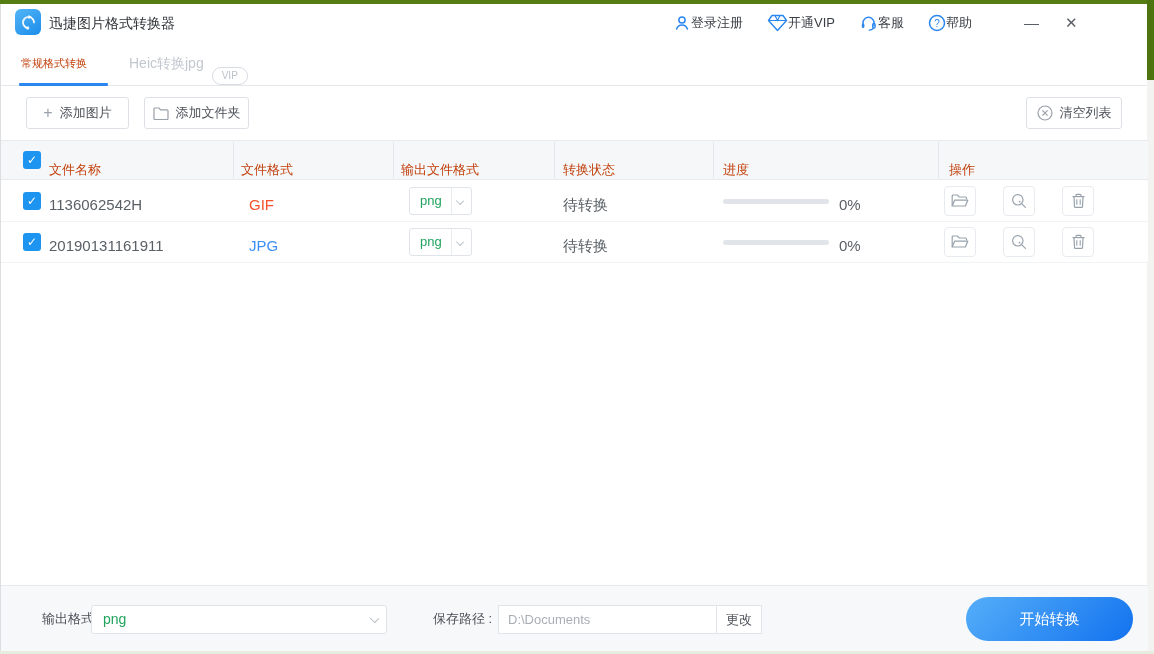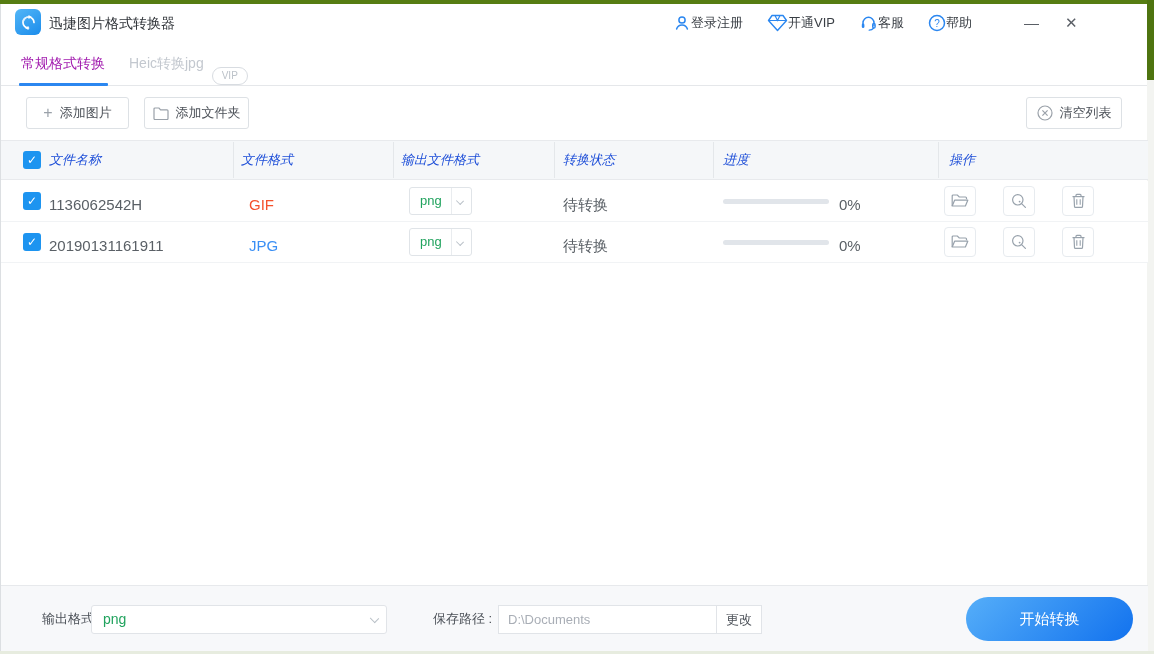--- a/index.html
+++ b/index.html
@@ -22,37 +22,37 @@
   .apptitle { position:absolute; left:48px; top:0; height:38px; line-height:38px; font-size:14px; color:#2f3338; }
   .tb-right { position:absolute; left:672px; top:0; height:38px; display:flex; align-items:center; }
   .tb-item { display:flex; align-items:center; gap:0; font-size:13px; color:#3a3f45; cursor:pointer; }
   .tb-item + .tb-item { margin-left:24px; }
   .winbtn { color:#5a5f66; font-size:16px; cursor:pointer; line-height:38px; }
   .winbtn.min { margin-left:52px; font-size:15px; letter-spacing:0; }
   .winbtn.close { margin-left:26px; font-size:15px; }
 
   
   .tabbar { position:absolute; left:0; top:38px; width:100%; height:44px; background:#fff; border-bottom:1px solid #e5e7ea; }
-  .tab-active { position:absolute; left:20px; top:0; height:43px; line-height:43px; font-size:14px; color:#a21caf; font-weight:500; cursor:pointer; }
+  .tab-active { position:absolute; left:20px; top:0; height:43px; line-height:43px; font-size:11px; color:#c2410c; font-weight:500; cursor:pointer; }
   .tab-underline { position:absolute; left:18px; top:41px; width:89px; height:3px; background:#2b87f0; border-radius:1px; }
   .tab-idle { position:absolute; left:128px; top:0; height:43px; line-height:43px; font-size:14px; color:#c3c8cf; cursor:pointer; display:flex; align-items:flex-end; gap:8px; }
   .vip-pill { display:inline-block; font-size:10px; color:#bcc2c9; border:1px solid #d8dce1; border-radius:10px; padding:2px 9px; line-height:12px; }
 
   
   .toolbar { position:absolute; left:0; top:82px; width:100%; height:54px; background:#fff; }
   .btn { position:absolute; top:11px; height:32px; background:#fff; border:1px solid #dde1e5; border-radius:3px;
          display:flex; align-items:center; justify-content:center; gap:7px; font-size:13px; color:#4c5158; cursor:pointer; }
   .btn-addimg { left:25px; width:103px; }
   .btn-addfolder { left:143px; width:105px; }
   .btn-clear { left:1025px; width:96px; }
   .plus-glyph { color:#9aa1a9; font-size:16px; font-weight:400; line-height:1; }
 
   
   .thead { position:absolute; left:0; top:136px; width:1147px; height:40px; background:#f5f7f9; border-top:1px solid #e8eaed; border-bottom:1px solid #e8eaed; }
-  .thead .cell { position:absolute; top:0; height:38px; line-height:38px; font-size:13px; color:#1d4ed8;font-style:italic; }
+  .thead .cell { position:absolute; top:10px; height:38px; line-height:38px; font-size:13px; color:#c2410c; }
   .hdiv { position:absolute; top:1px; width:1px; height:36px; background:#e4e7ea; }
   .checkbox { position:absolute; left:22px; top:10px; width:18px; height:18px; border-radius:3px; background:#1d94f0;
               color:#fff; font-size:12px; line-height:18px; text-align:center; cursor:pointer; }
   .trow { position:absolute; left:0; width:1147px; height:41px; background:#fff; border-bottom:1px solid #f1f3f5; }
   .trow .cell { position:absolute; top:4px; height:40px; line-height:40px; font-size:15px; color:#5a6066; }
   .trow .checkbox { top:11px; }
   .fmt { font-size:13px; }
   .out-select { position:absolute; left:408px; top:6px; width:63px; height:28px; border:1px solid #e0e4e8; border-radius:3px;
                 background:#fff; display:flex; cursor:pointer; }
   .out-select .val { flex:1; line-height:26px; padding-left:10px; font-size:13px; color:#21a35e; }

